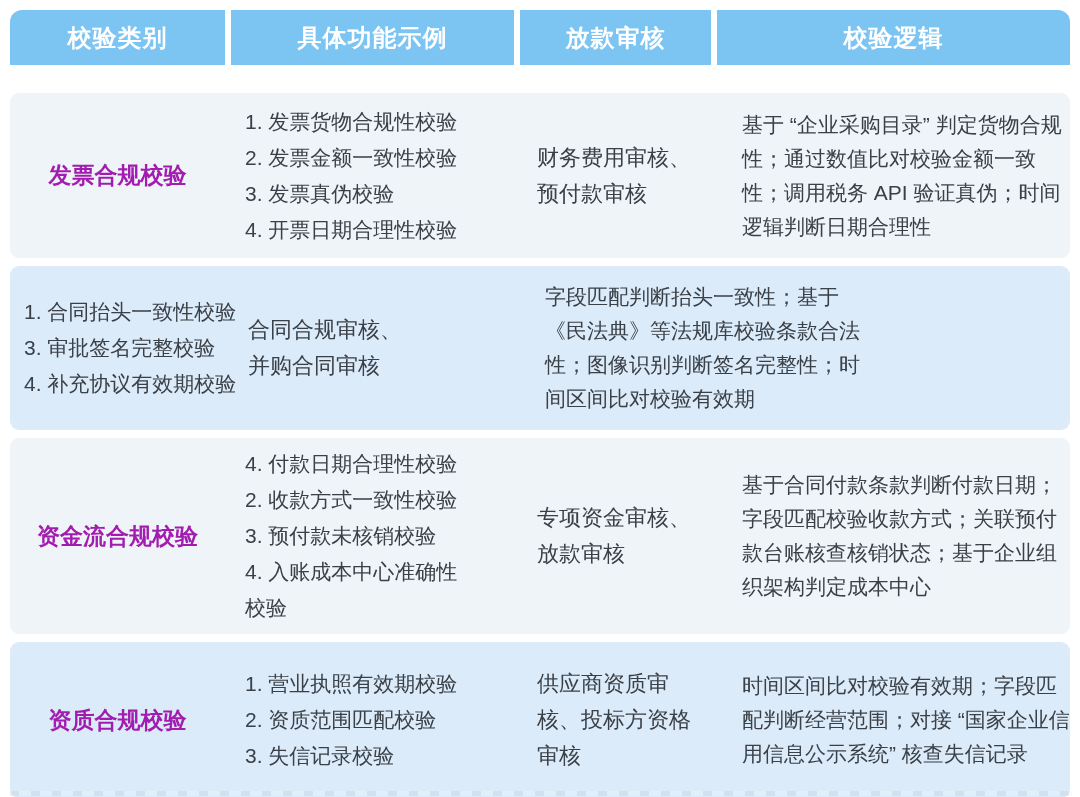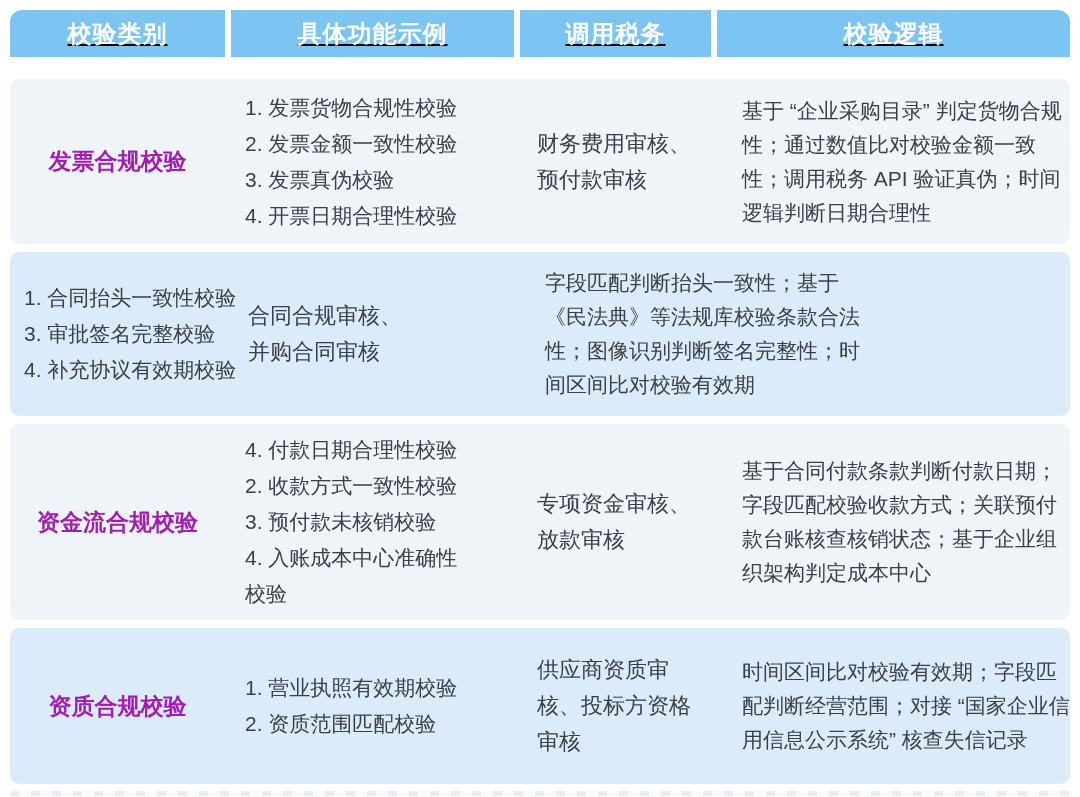--- a/index.html
+++ b/index.html
@@ -20,21 +20,21 @@
     left: 10px;
     top: 10px;
     width: 1060px;
   }
   .grid-row {
     display: grid;
     grid-template-columns: 215px 283px 191px 353px;
     column-gap: 6px;
   }
   
-  .header-row { height: 47px; margin-bottom: 22px; text-decoration: underline; }
+  .header-row { height: 55px; margin-bottom: 28px; }
   .header-cell {
     background: #7CC4F2;
     color: #ffffff;
     font-size: 24px;
     font-weight: bold;
     letter-spacing: 1px;
     display: flex;
     align-items: center;
     justify-content: center;
   }
@@ -99,21 +99,21 @@
 </style>
 </head>
 <body>
 
 <div class="canvas">
   <div class="table-wrap">
 
     <div class="grid-row header-row">
       <div class="header-cell first">校验类别</div>
       <div class="header-cell">具体功能示例</div>
-      <div class="header-cell">调用税务</div>
+      <div class="header-cell">放款审核</div>
       <div class="header-cell last">校验逻辑</div>
     </div>
 
     <div>
   <div class="grid-row body-row">
     <div class="cell cat-cell">
       <span>发票合规校验</span>
     </div>
     <div class="cell func-cell">
       <div class="inner">
@@ -168,20 +168,21 @@
   </div>
 
   <div class="grid-row body-row">
     <div class="cell cat-cell">
       <span>资质合规校验</span>
     </div>
     <div class="cell func-cell">
       <div class="inner">
               <div class="func-line">1. 营业执照有效期校验</div>
               <div class="func-line">2. 资质范围匹配校验</div>
+              <div class="func-line">3. 失信记录校验</div>
             </div>
     </div>
     <div class="cell scen-cell">
       <div class="inner">供应商资质审核、投标方资格审核</div>
     </div>
     <div class="cell logic-cell">
       <div class="inner">时间区间比对校验有效期；字段匹配判断经营范围；对接 “国家企业信用信息公示系统” 核查失信记录</div>
     </div>
   </div>
 </div>

